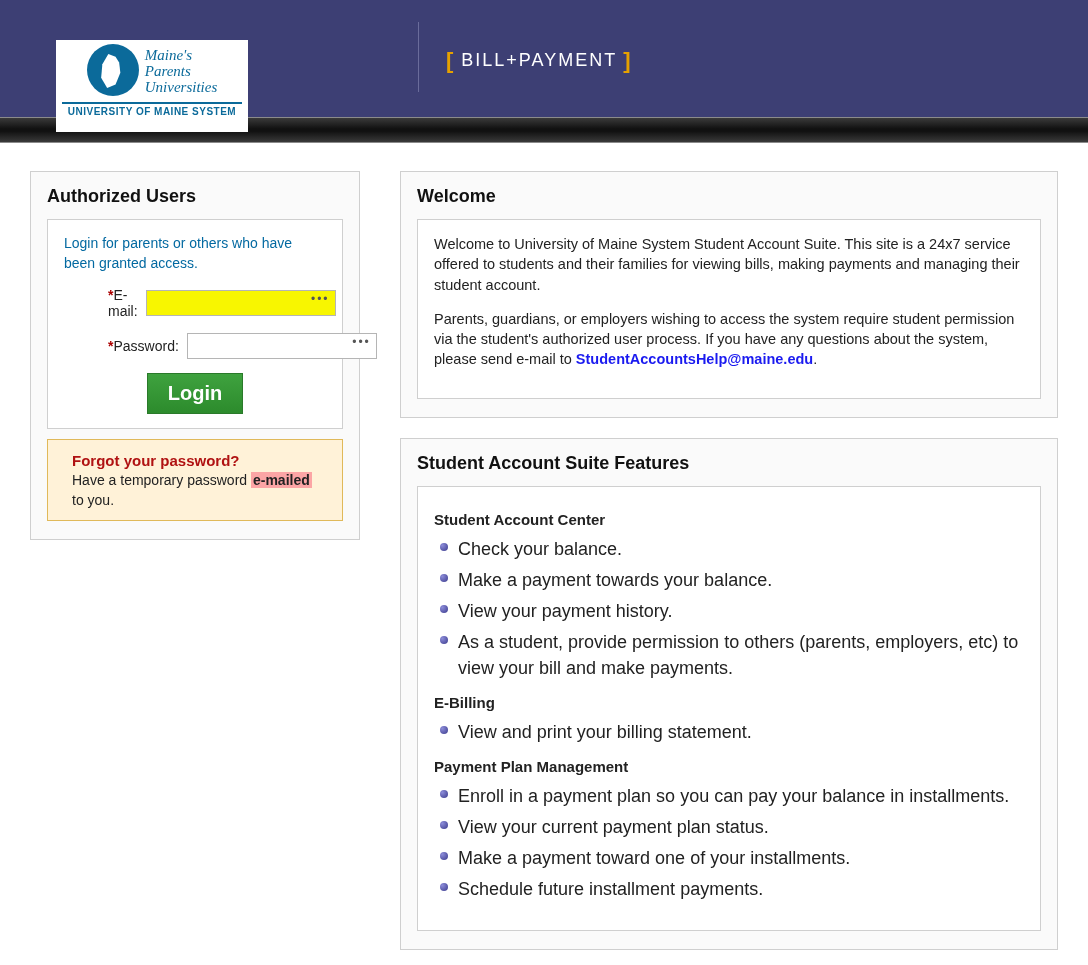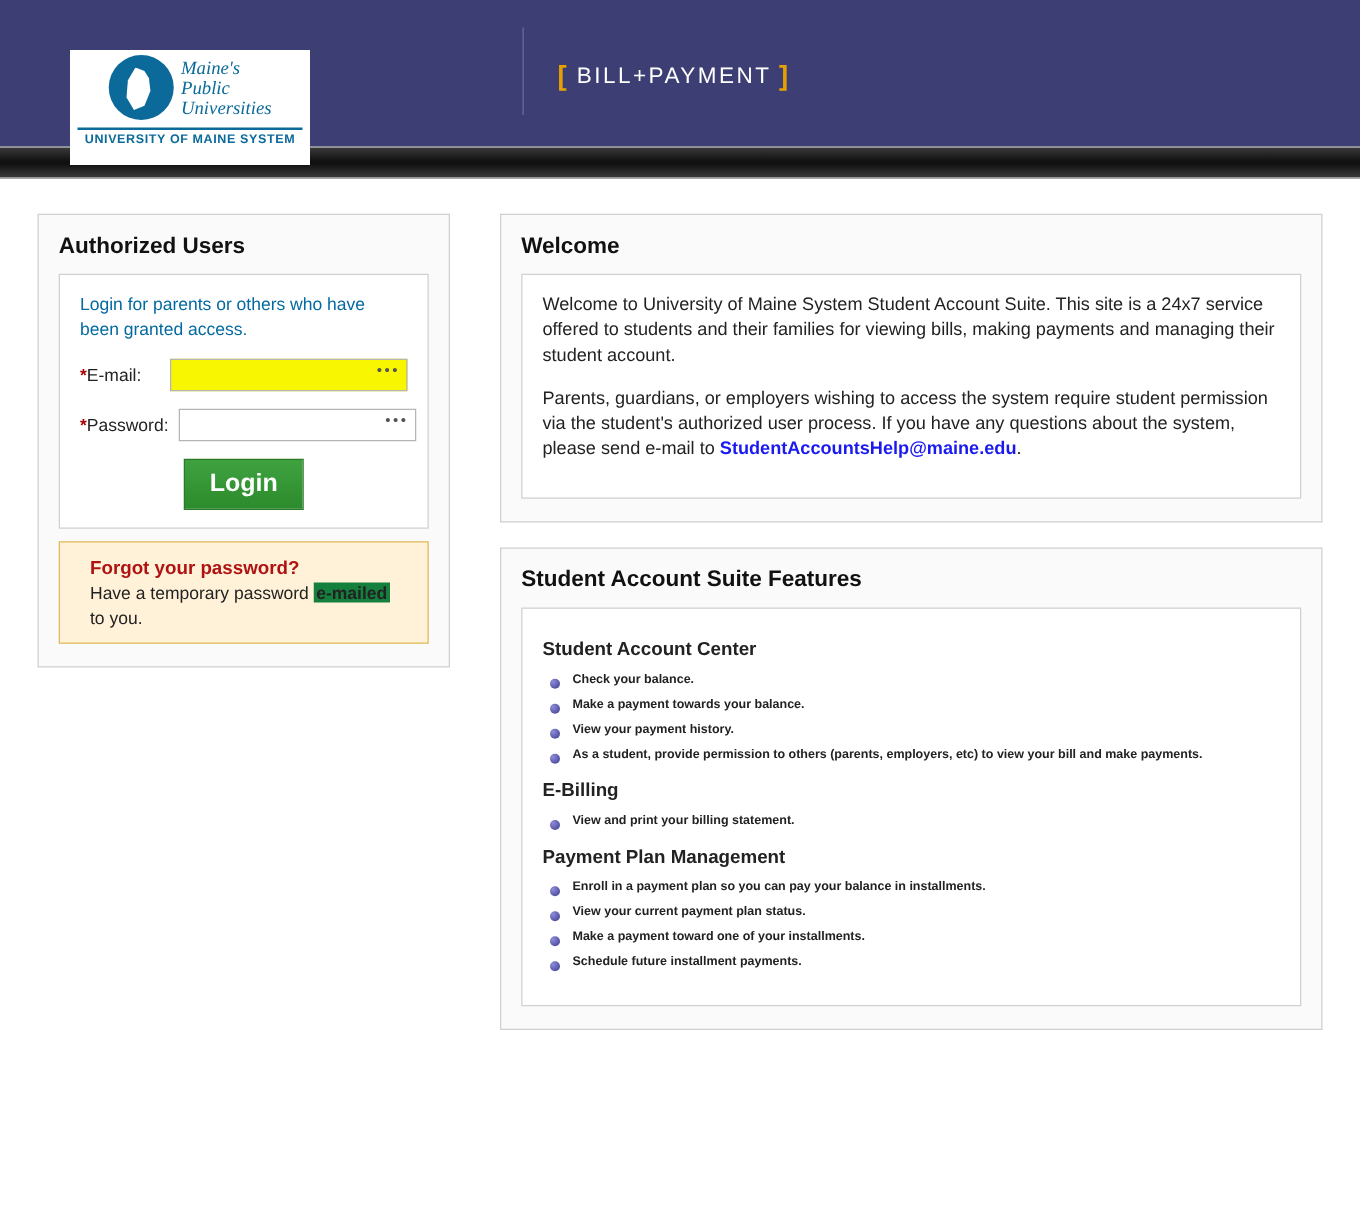--- a/index.html
+++ b/index.html
@@ -84,21 +84,21 @@
     margin:0 0 12px 0; font-size:18px; font-weight:bold; color:#111;
   }
   .panel-inner {
     border:1px solid #cfcfcf;
     background:#ffffff;
     padding:14px 16px;
   }
 
   
   .login-desc { font-size:14px; color:#0369a1; margin-bottom:14px; line-height:1.4;}
-  .form-row { display:flex; align-items:center; margin-bottom:14px; gap:8px;}
+  .form-row { display:flex; align-items:center; margin-bottom:14px; gap:8px;margin-left:44px;}
   .form-row label { width:102px; font-size:14px; }
   .form-row .req { color:#a00; font-weight:bold; }
   .form-row input[type=text], .form-row input[type=password] {
     flex:1; height:26px;
     border:1px solid #b5b5b5;
     padding:2px 6px;
     font-size:13px;
   }
   .email-field { background:#f8f600; } 
   .dots-overlay {
@@ -116,47 +116,47 @@
   }
 
   .forgot-box {
     border:1px solid #e0b95a;
     background:#fff2d8;
     padding:10px 24px;
     margin-top:10px;
     line-height:1.4;
   }
   .forgot-title { color:#b01212; font-weight:bold; font-size:15px; }
-  .forgot-box .hl { background:#15803d; font-weight:bold; padding:0 2px; }
+  .forgot-box .hl { background:#fca5a5; font-weight:bold; padding:0 2px; }
 
   
   .welcome-p { font-size:14.5px; line-height:1.4; margin:0 0 14px 0; }
   .welcome-p a { color:#1a1af0; font-weight:bold; text-decoration:none;text-align:center; }
 
   .feat-h { font-weight:bold; font-size:15px; margin:10px 0 6px 0; }
   ul.feat { list-style:none; margin:0 0 10px 0; padding:0; }
   ul.feat li {
-    position:relative; padding:3px 0 3px 24px; font-size:10px; line-height:1.4;font-weight:bold;
+    position:relative; padding:3px 0 3px 24px; font-size:18px; line-height:1.4;
   }
   ul.feat li::before {
     content:""; position:absolute; left:6px; top:9px;
     width:8px; height:8px; border-radius:50%;
     background:radial-gradient(circle at 30% 30%, #8c8cd9, #3b3b8c);
   }
 </style>
 </head>
 <body>
 
 <div class="topbar">
   <div class="logo-box">
     <div class="logo-top">
       <div class="logo-circle"></div>
       <div class="logo-text">
         <div>Maine's</div>
-        <div>Public</div>
+        <div>Parents</div>
         <div>Universities</div>
       </div>
     </div>
     <div class="logo-rule"></div>
     <div class="logo-sub">UNIVERSITY OF MAINE SYSTEM</div>
   </div>
   <div class="bp-divider"></div>
   <div class="bp-label">
     <span class="brkt">[</span><span>BILL+PAYMENT</span><span class="brkt">]</span>
   </div>

